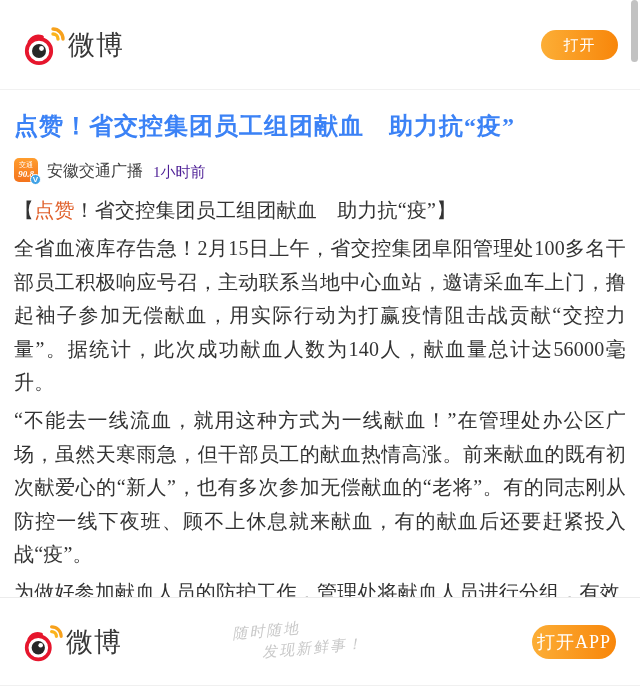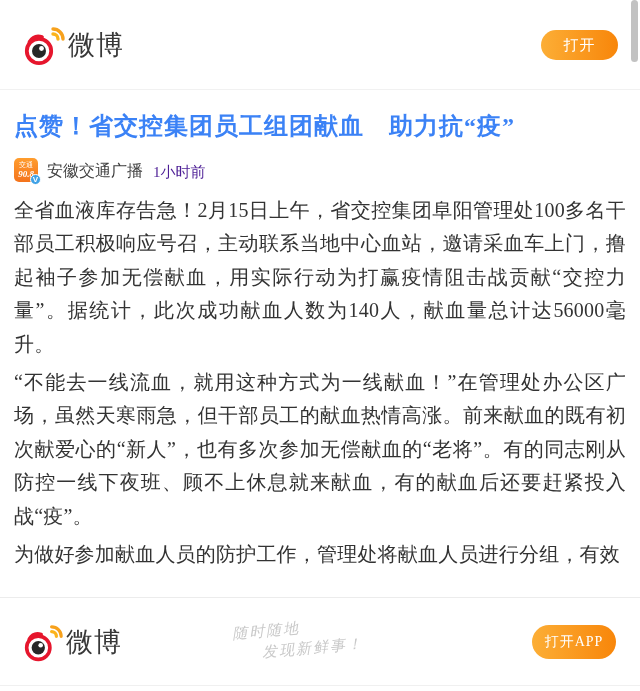--- a/index.html
+++ b/index.html
@@ -83,21 +83,21 @@
   .bottombar::after {
     content: ""; position: absolute; left: 0; right: 0; bottom: 5px;
     height: 1px; background: #f0f0f0;
   }
   .slogan {
     position: absolute; left: 233px; top: 20px;
     color: #c9c9c9; font-size: 15px; font-style: italic;
     transform: rotate(-5deg); letter-spacing: 2px; line-height: 21px;
   }
   .slogan .line2 { margin-left: 28px; }
-  .pill-btn.app { width: 84px; height: 34px; line-height: 34px; border-radius: 17px; font-size: 14px; }
+  .pill-btn.app { width: 84px; height: 34px; line-height: 34px; border-radius: 17px; font-size: 18px; }
 
   
   .scroll-thumb {
     position: absolute; top: 0; right: 2px;
     width: 7px; height: 62px; border-radius: 4px;
     background: #c2c2c2; cursor: grab;
   }
 
   .wb-svg { display: block; }
 </style>
@@ -128,20 +128,21 @@
     <div class="avatar">
       <div class="l1">交通</div>
       <div class="l2">90.8</div>
       <div class="v-badge">V</div>
     </div>
     <span class="author-name">安徽交通广播</span>
     <span class="post-time">1小时前</span>
   </div>
 
   <div class="body-text">
+    <p><span>【</span><span class="hl">点赞</span><span>！省交控集团员工组团献血　助力抗“疫”】</span></p>
     <p>全省血液库存告急！2月15日上午，省交控集团阜阳管理处100多名干部员工积极响应号召，主动联系当地中心血站，邀请采血车上门，撸起袖子参加无偿献血，用实际行动为打赢疫情阻击战贡献“交控力量”。据统计，此次成功献血人数为140人，献血量总计达56000毫升。</p>
     <p>“不能去一线流血，就用这种方式为一线献血！”在管理处办公区广场，虽然天寒雨急，但干部员工的献血热情高涨。前来献血的既有初次献爱心的“新人”，也有多次参加无偿献血的“老将”。有的同志刚从防控一线下夜班、顾不上休息就来献血，有的献血后还要赶紧投入战“疫”。</p>
     <p>为做好参加献血人员的防护工作，管理处将献血人员进行分组，有效</p>
   </div>
 </div>
 
 <div class="bottombar">
   <div class="brand">
     <svg class="wb-svg" width="44" height="40" viewBox="0 0 46 42">
       <path d="M 41 15 A 10 10 0 0 0 31 5" stroke="#f7a11c" stroke-width="3.4" fill="none" stroke-linecap="round"></path>

